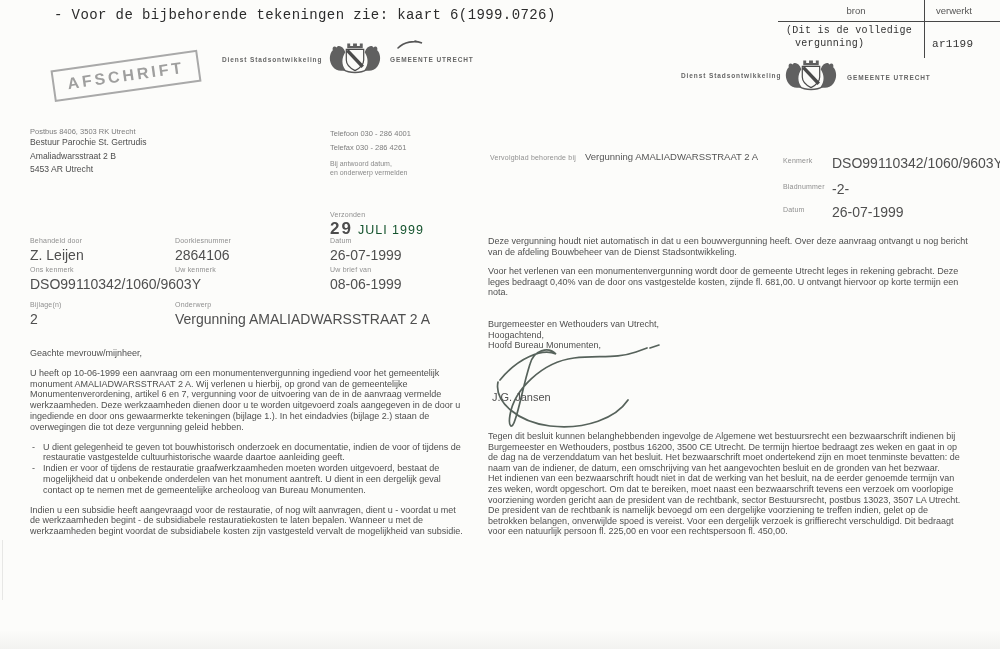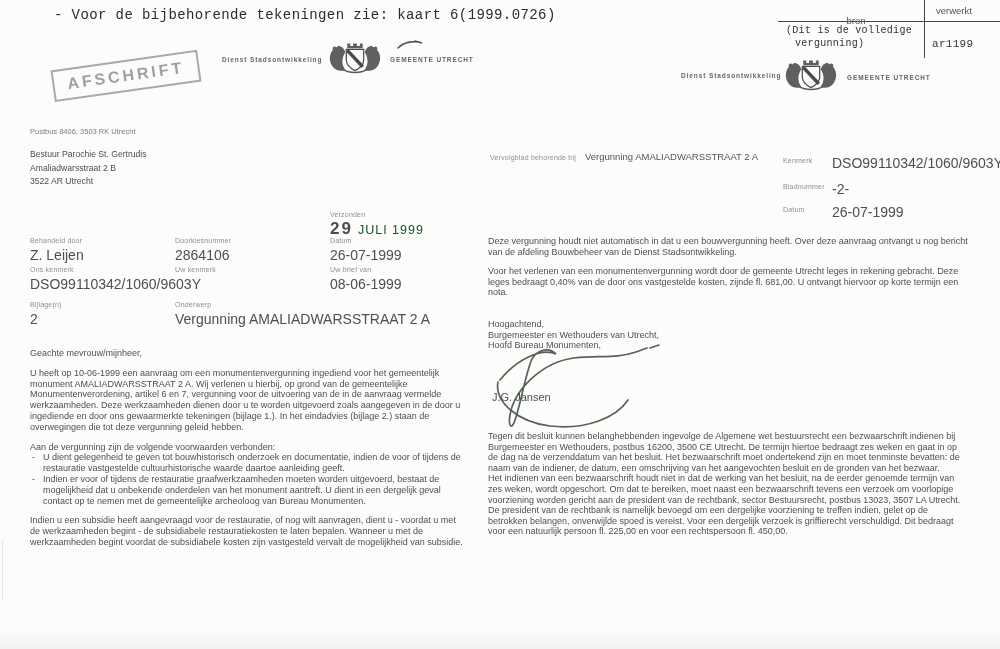--- a/index.html
+++ b/index.html
@@ -22,40 +22,40 @@
   .top-note{font-size:14px;color:#2c2c2c;letter-spacing:.4px;white-space:nowrap;}
   .stamp-afschrift{
     border:2px solid #9b9b9b;color:#8f8f8f;font-size:16px;font-weight:bold;
     letter-spacing:3px;padding:5px 13px;transform:rotate(-8deg);opacity:.85;white-space:nowrap;
   }
   .reg-line{background:#474747;}
   .reg-head{font-size:9.5px;color:#555;}
   .reg-note{font-size:10px;color:#333;white-space:nowrap;letter-spacing:.3px;}
   .sent-day{font-size:17px;font-weight:bold;color:#4c4c4c;letter-spacing:2px;}
   .sent-rest{font-size:12.5px;color:#14532d;letter-spacing:1px;margin-left:5px;}
-  .addr1{font-size:7.5px;color:#7d7d7d;margin-bottom:12px;}
+  .addr1{font-size:7.5px;color:#7d7d7d;margin-bottom:0;}
   .addr{font-size:8.6px;color:#4d4d4d;line-height:13.5px;}
   .contact-line{font-size:7.5px;color:#7d7d7d;line-height:14px;}
   .contact-note{font-size:7px;color:#8a8a8a;line-height:9px;}
   .closing div{line-height:10.6px;}
   .scan-bottom{left:0;top:630px;width:1000px;height:19px;
     background:linear-gradient(180deg,rgba(0,0,0,0) 0%,rgba(60,60,55,.05) 100%);}
   .page-edge{left:2px;top:540px;width:1px;height:60px;background:rgba(80,80,80,.12);}
   svg{display:block;}
 </style>
 </head>
 <body>
 
 <div id="scan">
 
   <div class="abs top-note mono" style="left:54px;top:7px;">- Voor de bijbehorende tekeningen zie: kaart 6(1999.0726)</div>
 
   <div class="abs reg-line" style="left:778px;top:21px;width:222px;height:1.3px;"></div>
   <div class="abs reg-line" style="left:924px;top:0;width:1.3px;height:58px;"></div>
-  <div class="abs reg-head" style="left:806px;top:15px;width:100px;text-align:center;">bron</div>
+  <div class="abs reg-head" style="left:806px;top:5px;width:100px;text-align:center;">bron</div>
   <div class="abs reg-head" style="left:936px;top:5px;">verwerkt</div>
   <div class="abs reg-note mono" style="left:786px;top:25px;">(Dit is de volledige</div>
   <div class="abs reg-note mono" style="left:795px;top:38px;">vergunning)</div>
   <div class="abs reg-note mono" style="left:932px;top:38px;font-size:11px;">ar1199</div>
 
   <div class="abs stamp-afschrift" style="left:52px;top:60px;">AFSCHRIFT</div>
 
   <div class="abs dept-org" style="left:222px;top:56px;">Dienst Stadsontwikkeling</div>
   <div class="abs" style="left:326px;top:38px;">
     <svg width="58" height="42" viewBox="0 0 120 72">
@@ -71,23 +71,29 @@
     <svg width="28" height="12" viewBox="0 0 28 12">
       <path d="M2 9 C8 3 18 1 26 4 L19 2" stroke="#555" stroke-width="1.6" fill="none" stroke-linecap="round"></path>
     </svg>
   </div>
   <div class="abs dept-org" style="left:390px;top:56px;">GEMEENTE UTRECHT</div>
 
   <div class="abs" style="left:30px;top:127px;">
     <div class="addr1">Postbus 8406, 3503 RK Utrecht</div>
     <div class="addr">Bestuur Parochie St. Gertrudis</div>
     <div class="addr">Amaliadwarsstraat 2 B</div>
-    <div class="addr">3522 AR  Utrecht</div>
+    <div class="addr">5453 AR  Utrecht</div>
   </div>
 
+  <div class="abs" style="left:330px;top:127px;">
+    <div class="contact-line">Telefoon 030 - 286 4001</div>
+    <div class="contact-line">Telefax  030 - 286 4261</div>
+    <div class="contact-note" style="margin-top:4px;">Bij antwoord datum,</div>
+    <div class="contact-note">en onderwerp vermelden</div>
+  </div>
 
   <div class="abs label" style="left:330px;top:211px;">Verzonden</div>
   <div class="abs" style="left:330px;top:219px;white-space:nowrap;">
     <span class="sent-day">29</span><span class="sent-rest">JULI 1999</span>
   </div>
 
   <div class="abs label" style="left:30px;top:237px;">Behandeld door</div>
   <div class="abs value" style="left:30px;top:247px;">Z. Leijen</div>
   <div class="abs label" style="left:175px;top:237px;">Doorkiesnummer</div>
   <div class="abs value" style="left:175px;top:247px;">2864106</div>
@@ -101,21 +107,20 @@
   <div class="abs value" style="left:330px;top:276px;">08-06-1999</div>
 
   <div class="abs label" style="left:30px;top:301px;">Bijlage(n)</div>
   <div class="abs value" style="left:30px;top:311px;">2</div>
   <div class="abs label" style="left:175px;top:301px;">Onderwerp</div>
   <div class="abs value" style="left:175px;top:311px;">Vergunning AMALIADWARSSTRAAT 2 A</div>
 
   <div class="abs body-text" style="left:30px;top:348px;width:436px;">
     <p>Geachte mevrouw/mijnheer,</p>
     <p>U heeft op 10-06-1999 een aanvraag om een monumentenvergunning ingediend voor het gemeentelijk monument AMALIADWARSSTRAAT 2 A. Wij verlenen u hierbij, op grond van de gemeentelijke Monumentenverordening, artikel 6 en 7, vergunning voor de uitvoering van de in de aanvraag vermelde werkzaamheden. Deze werkzaamheden dienen door u te worden uitgevoerd zoals aangegeven in de door u ingediende en door ons gewaarmerkte tekeningen (bijlage 1.). In het eindadvies (bijlage 2.) staan de overwegingen die tot deze vergunning geleid hebben.</p>
-    <p style="margin-bottom:0;">Aan de vergunning zijn de volgende voorwaarden verbonden:</p>
     <div class="bullets">
       <div>U dient gelegenheid te geven tot bouwhistorisch onderzoek en documentatie, indien de voor of tijdens de restauratie vastgestelde cultuurhistorische waarde daartoe aanleiding geeft.</div>
       <div>Indien er voor of tijdens de restauratie graafwerkzaamheden moeten worden uitgevoerd, bestaat de mogelijkheid dat u onbekende onderdelen van het monument aantreft. U dient in een dergelijk geval contact op te nemen met de gemeentelijke archeoloog van Bureau Monumenten.</div>
     </div>
     <p style="margin-top:9px;">Indien u een subsidie heeft aangevraagd voor de restauratie, of nog wilt aanvragen, dient u - voordat u met de werkzaamheden begint - de subsidiabele restauratiekosten te laten bepalen. Wanneer u met de werkzaamheden begint voordat de subsidiabele kosten zijn vastgesteld vervalt de mogelijkheid van subsidie.</p>
   </div>
 
   <div class="abs dept-org" style="left:681px;top:72px;">Dienst Stadsontwikkeling</div>
   <div class="abs" style="left:782px;top:56px;">
     <svg width="58" height="40" viewBox="0 0 120 72">
@@ -137,22 +142,22 @@
   <div class="abs value" style="left:832px;top:181px;">-2-</div>
   <div class="abs label" style="left:783px;top:206px;">Datum</div>
   <div class="abs value" style="left:832px;top:204px;">26-07-1999</div>
 
   <div class="abs body-text" style="left:488px;top:236px;width:480px;line-height:10.6px;">
     <p>Deze vergunning houdt niet automatisch in dat u een bouwvergunning heeft. Over deze aanvraag ontvangt u nog bericht van de afdeling Bouwbeheer van de Dienst Stadsontwikkeling.</p>
     <p>Voor het verlenen van een monumentenvergunning wordt door de gemeente Utrecht leges in rekening gebracht. Deze leges bedraagt 0,40% van de door ons vastgestelde kosten, zijnde fl. 681,00. U ontvangt hiervoor op korte termijn een nota.</p>
   </div>
 
   <div class="abs body-text closing" style="left:488px;top:319px;width:300px;line-height:10.6px;">
+    <div>Burgemeester en Wethouders van Utrecht,</div>
     <div>Hoogachtend,</div>
-    <div>Burgemeester en Wethouders van Utrecht,</div>
     <div>Hoofd Bureau Monumenten,</div>
   </div>
 
   <div class="abs" style="left:490px;top:338px;">
     <svg width="180" height="95" viewBox="0 0 180 95">
       <g stroke="#45524a" stroke-width="1.7" fill="none" stroke-linecap="round" opacity="0.9">
         <path d="M10 42 C28 20 52 10 66 16 C58 8 44 12 40 26 C33 48 30 68 25 82 C22 92 18 89 20 77 C24 52 52 24 84 20 C108 17 126 21 146 14 L157 10"></path>
         <path d="M160 10 l9 -3"></path>
         <path d="M8 44 C4 64 28 84 60 88 C96 92 126 80 138 62"></path>
       </g>

